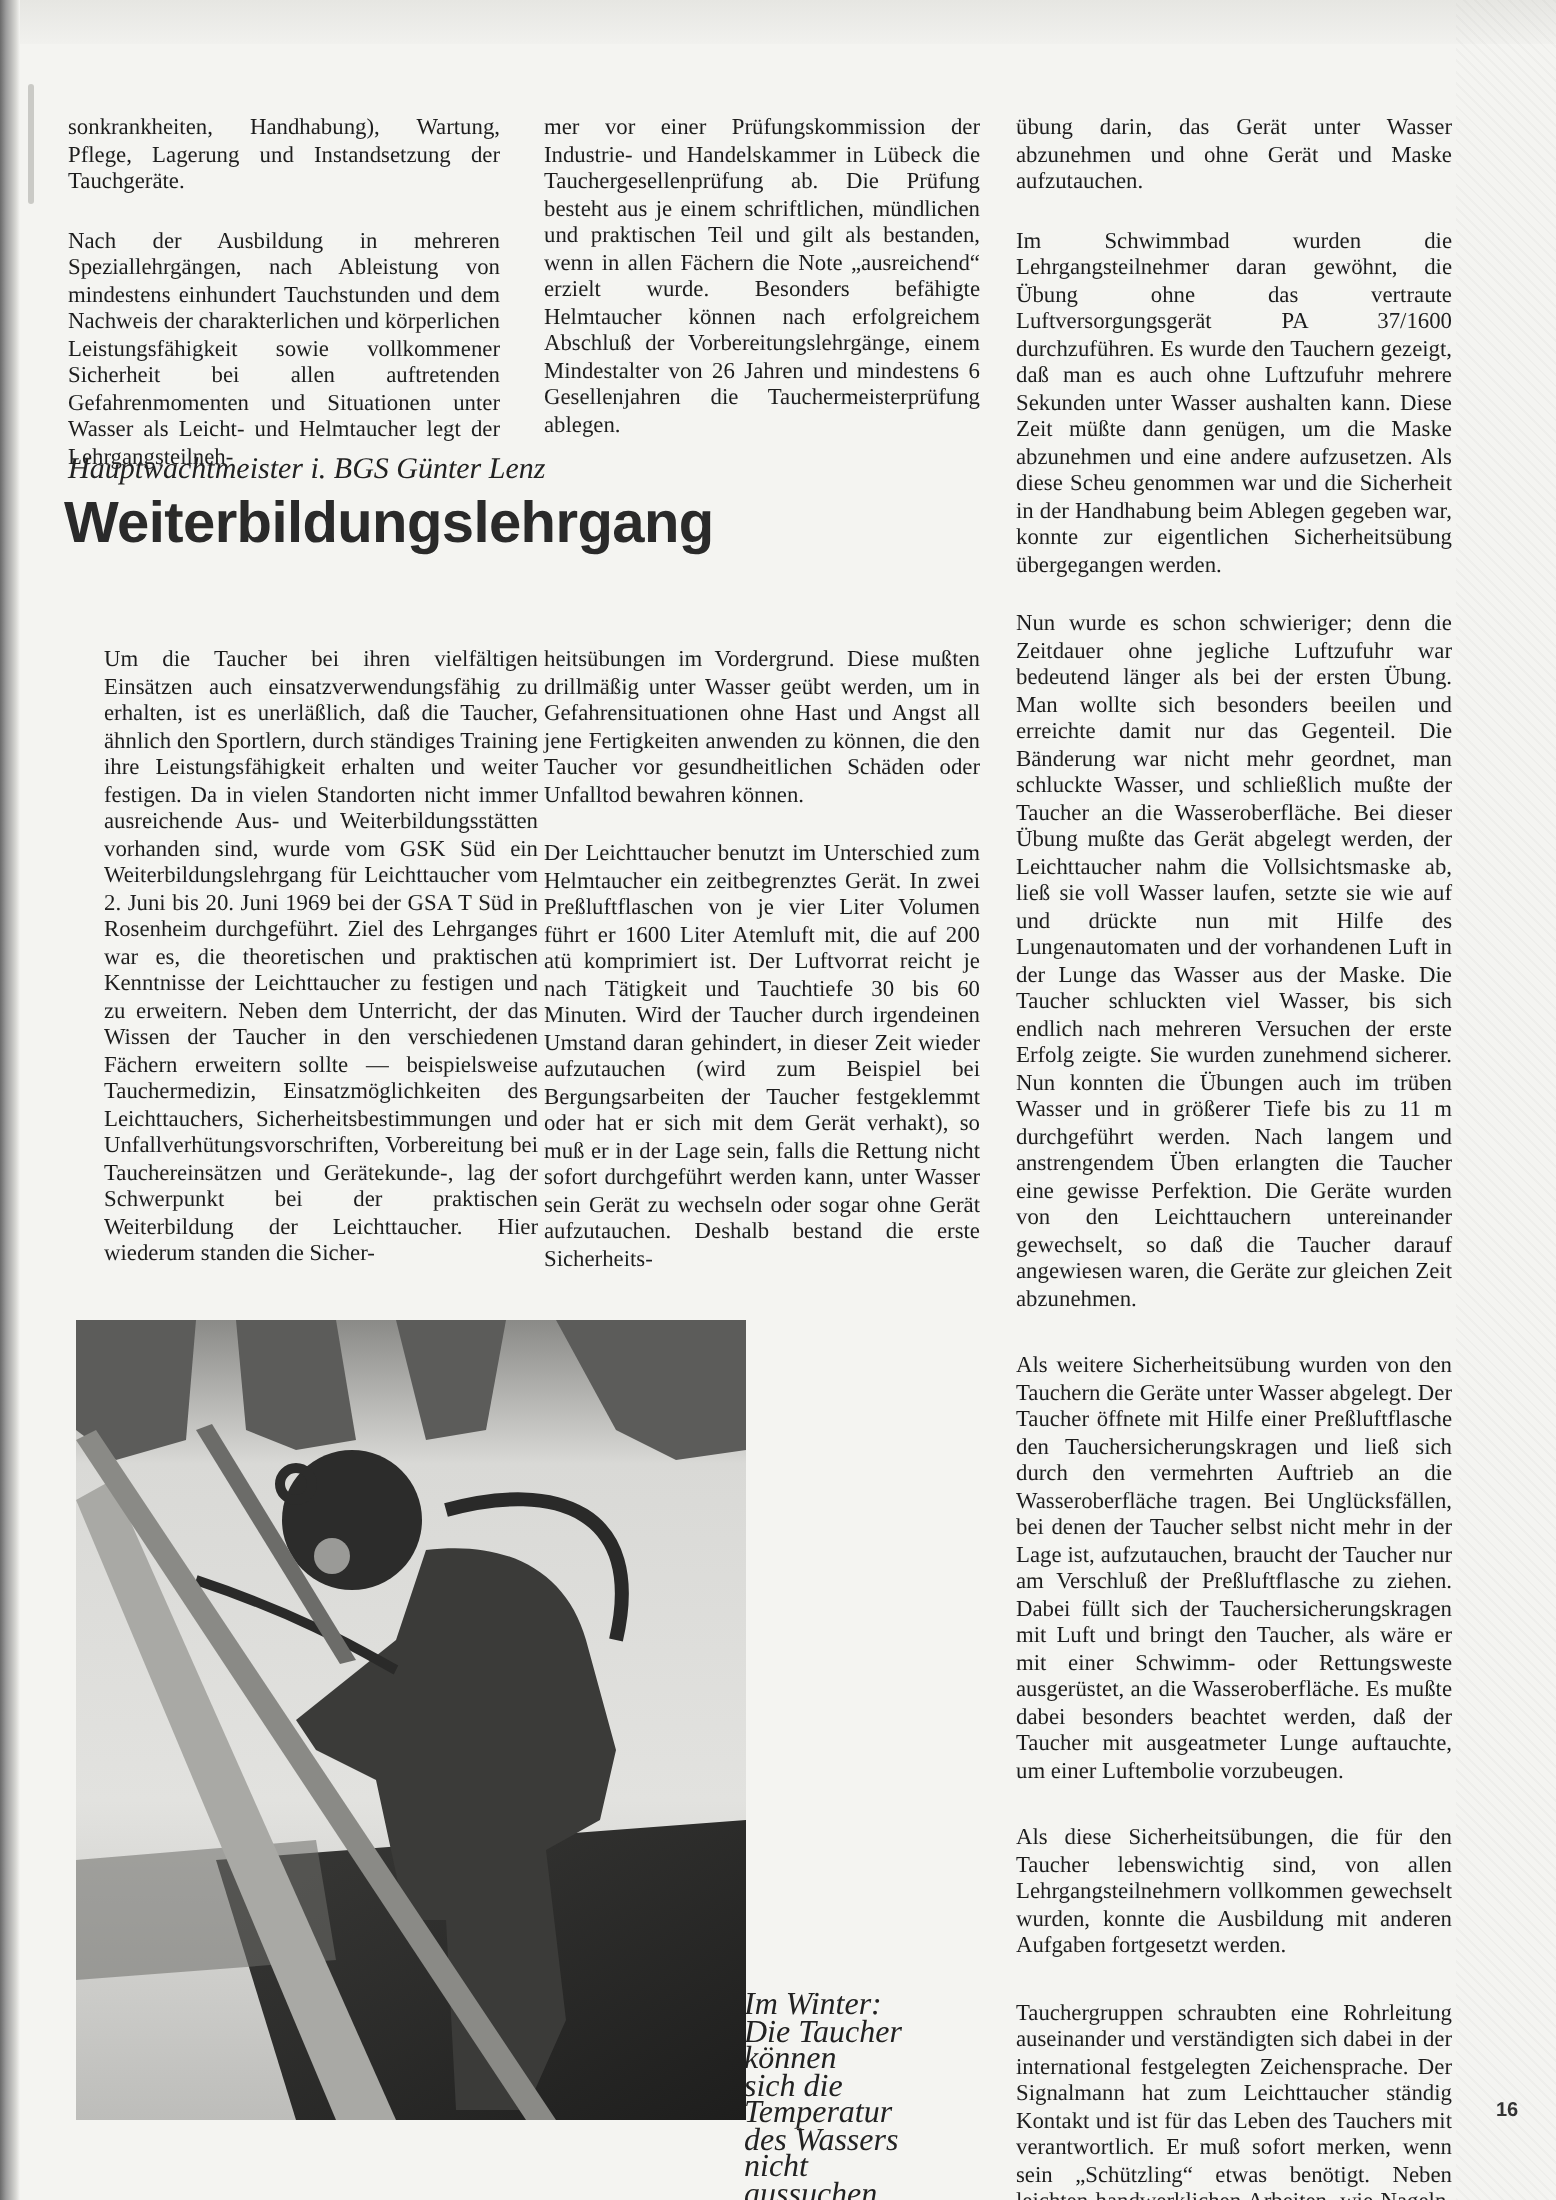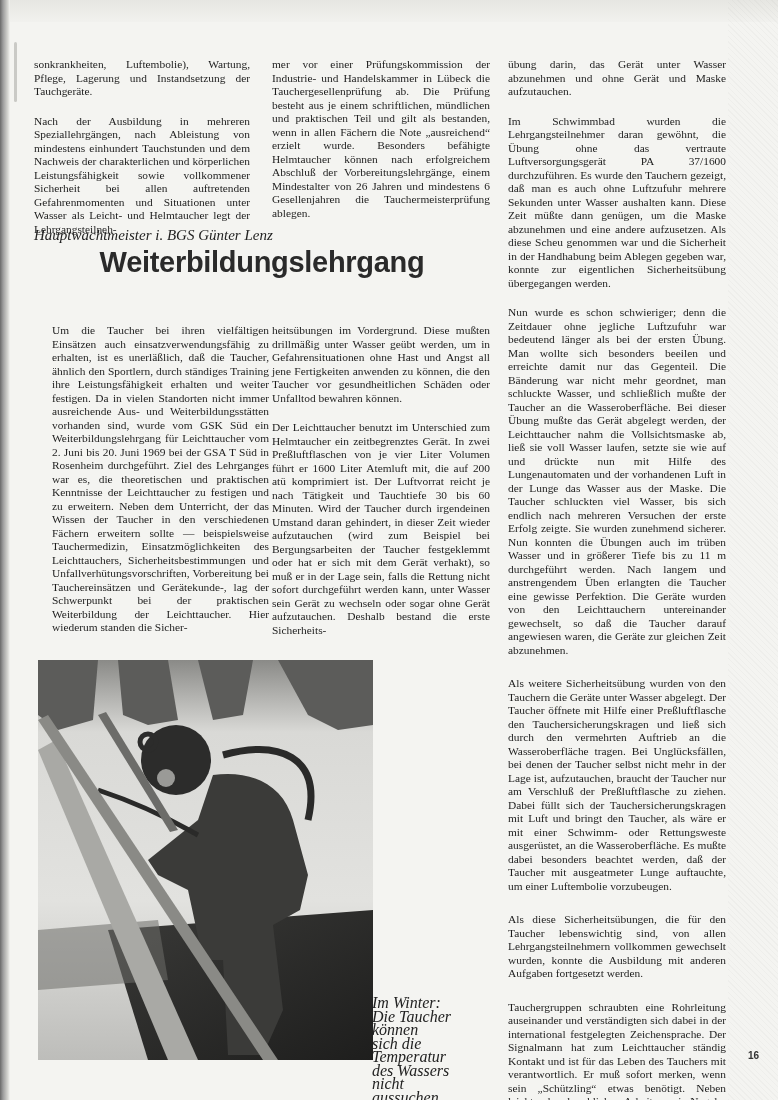--- a/index.html
+++ b/index.html
@@ -37,21 +37,21 @@
 
   .byline {
     position: absolute; left: 34px; top: 227px;
     font-style: italic; font-size: 15px; color: #222;
     font-family: "Liberation Serif", serif;
   }
   .headline {
     position: absolute; left: 32px; top: 248px; width: 460px;
     font-family: "Liberation Sans", "DejaVu Sans", sans-serif;
     font-weight: bold; font-size: 29px; line-height: 29px;
-    color: #2a2a2a; letter-spacing: -0.3px; text-align: center;
+    color: #2a2a2a; letter-spacing: -0.3px;
   }
   .headline div { white-space: nowrap; }
 
   .photo {
     position: absolute; left: 38px; top: 660px; width: 335px; height: 400px;
     background: #c9c9c6; overflow: hidden;
   }
   .photo svg { width: 100%; height: 100%; display: block; }
 
   .caption {
@@ -69,21 +69,21 @@
 </style>
 </head>
 <body>
 
 <div class="top-band"></div>
 <div class="page-edge"></div>
 <div class="crease"></div>
 <div class="noise"></div>
 
 <div class="col col-a">
-  <p>sonkrankheiten, Luftembolie), Wartung, Pflege, Lagerung und Instandsetzung der Tauchgeräte.</p>
+  <p>sonkrankheiten, Handhabung), Wartung, Pflege, Lagerung und Instandsetzung der Tauchgeräte.</p>
   <p>Nach der Ausbildung in mehreren Speziallehrgängen, nach Ableistung von mindestens einhundert Tauchstunden und dem Nachweis der charakterlichen und körperlichen Leistungsfähigkeit sowie vollkommener Sicherheit bei allen auftretenden Gefahrenmomenten und Situationen unter Wasser als Leicht- und Helmtaucher legt der Lehrgangsteilneh-</p>
 </div>
 <div class="col col-b">
   <p>mer vor einer Prüfungskommission der Industrie- und Handelskammer in Lübeck die Tauchergesellenprüfung ab. Die Prüfung besteht aus je einem schriftlichen, mündlichen und praktischen Teil und gilt als bestanden, wenn in allen Fächern die Note „ausreichend“ erzielt wurde. Besonders befähigte Helmtaucher können nach erfolgreichem Abschluß der Vorbereitungslehrgänge, einem Mindestalter von 26 Jahren und mindestens 6 Gesellenjahren die Tauchermeisterprüfung ablegen.</p>
 </div>
 
 <div class="col col-c">
   <p>übung darin, das Gerät unter Wasser abzunehmen und ohne Gerät und Maske aufzutauchen.</p>
   <p>Im Schwimmbad wurden die Lehrgangsteilnehmer daran gewöhnt, die Übung ohne das vertraute Luftversorgungsgerät PA 37/1600 durchzuführen. Es wurde den Tauchern gezeigt, daß man es auch ohne Luftzufuhr mehrere Sekunden unter Wasser aushalten kann. Diese Zeit müßte dann genügen, um die Maske abzunehmen und eine andere aufzusetzen. Als diese Scheu genommen war und die Sicherheit in der Handhabung beim Ablegen gegeben war, konnte zur eigentlichen Sicherheitsübung übergegangen werden.</p>
   <p>Nun wurde es schon schwieriger; denn die Zeitdauer ohne jegliche Luftzufuhr war bedeutend länger als bei der ersten Übung. Man wollte sich besonders beeilen und erreichte damit nur das Gegenteil. Die Bänderung war nicht mehr geordnet, man schluckte Wasser, und schließlich mußte der Taucher an die Wasseroberfläche. Bei dieser Übung mußte das Gerät abgelegt werden, der Leichttaucher nahm die Vollsichtsmaske ab, ließ sie voll Wasser laufen, setzte sie wie auf und drückte nun mit Hilfe des Lungenautomaten und der vorhandenen Luft in der Lunge das Wasser aus der Maske. Die Taucher schluckten viel Wasser, bis sich endlich nach mehreren Versuchen der erste Erfolg zeigte. Sie wurden zunehmend sicherer. Nun konnten die Übungen auch im trüben Wasser und in größerer Tiefe bis zu 11 m durchgeführt werden. Nach langem und anstrengendem Üben erlangten die Taucher eine gewisse Perfektion. Die Geräte wurden von den Leichttauchern untereinander gewechselt, so daß die Taucher darauf angewiesen waren, die Geräte zur gleichen Zeit abzunehmen.</p>

